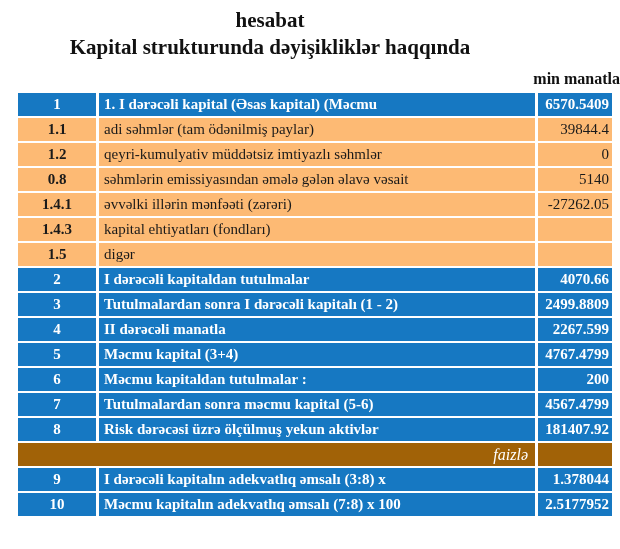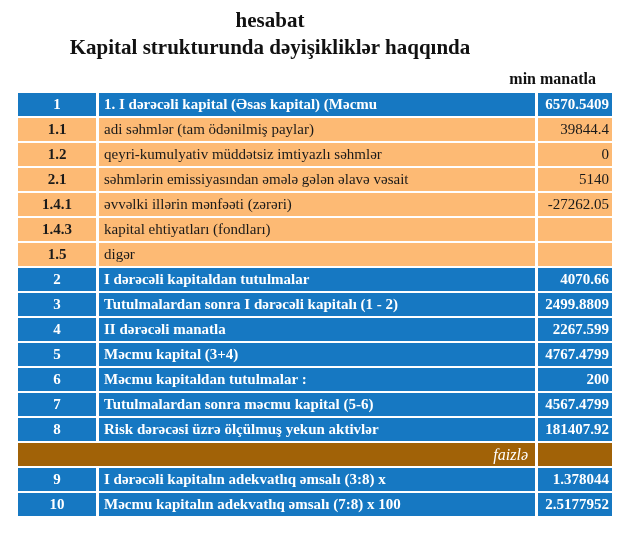--- a/index.html
+++ b/index.html
@@ -15,21 +15,21 @@
     margin-top:7px;
     text-align:center;
     font-weight:bold;
     font-size:21px;
     line-height:1.28;
     color:#111111;
   }
   .unit-line{
     width:620px;
     box-sizing:border-box;
-    padding-right:24px;
+    padding-right:0;
     text-align:right;
     font-weight:bold;
     font-size:16px;
     margin-top:9px;
     margin-bottom:3px;
     color:#111111;
   }
   table.capital{
     margin-left:15px;
     width:600px;
@@ -99,21 +99,21 @@
         <td class="num">1.1</td>
         <td class="desc">adi səhmlər (tam ödənilmiş paylar)</td>
         <td class="val">39844.4</td>
       </tr>
       <tr class="gray">
         <td class="num">1.2</td>
         <td class="desc">qeyri-kumulyativ müddətsiz imtiyazlı səhmlər</td>
         <td class="val">0</td>
       </tr>
       <tr class="gray">
-        <td class="num">2.1</td>
+        <td class="num">0.8</td>
         <td class="desc">səhmlərin emissiyasından əmələ gələn  əlavə vəsait</td>
         <td class="val">5140</td>
       </tr>
       <tr class="gray">
         <td class="num">1.4.1</td>
         <td class="desc">əvvəlki illərin mənfəəti (zərəri)</td>
         <td class="val">-27262.05</td>
       </tr>
       <tr class="gray">
         <td class="num">1.4.3</td>

